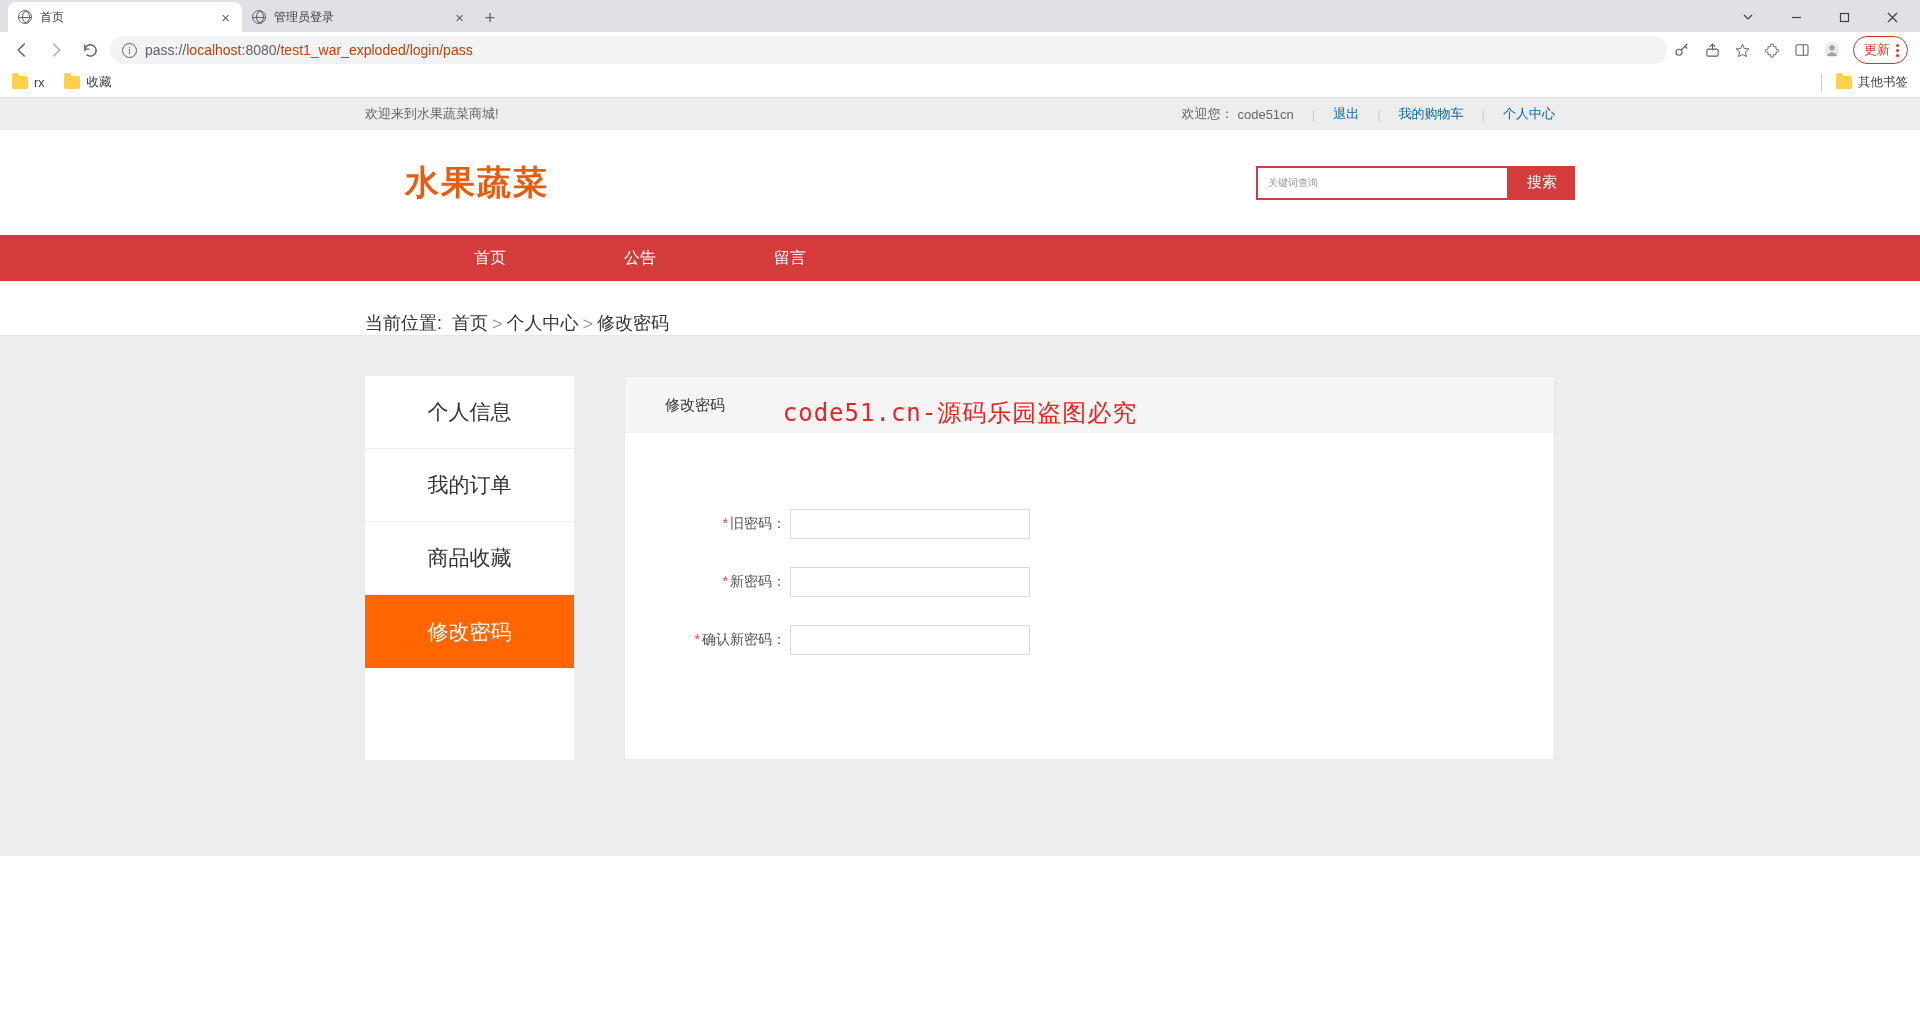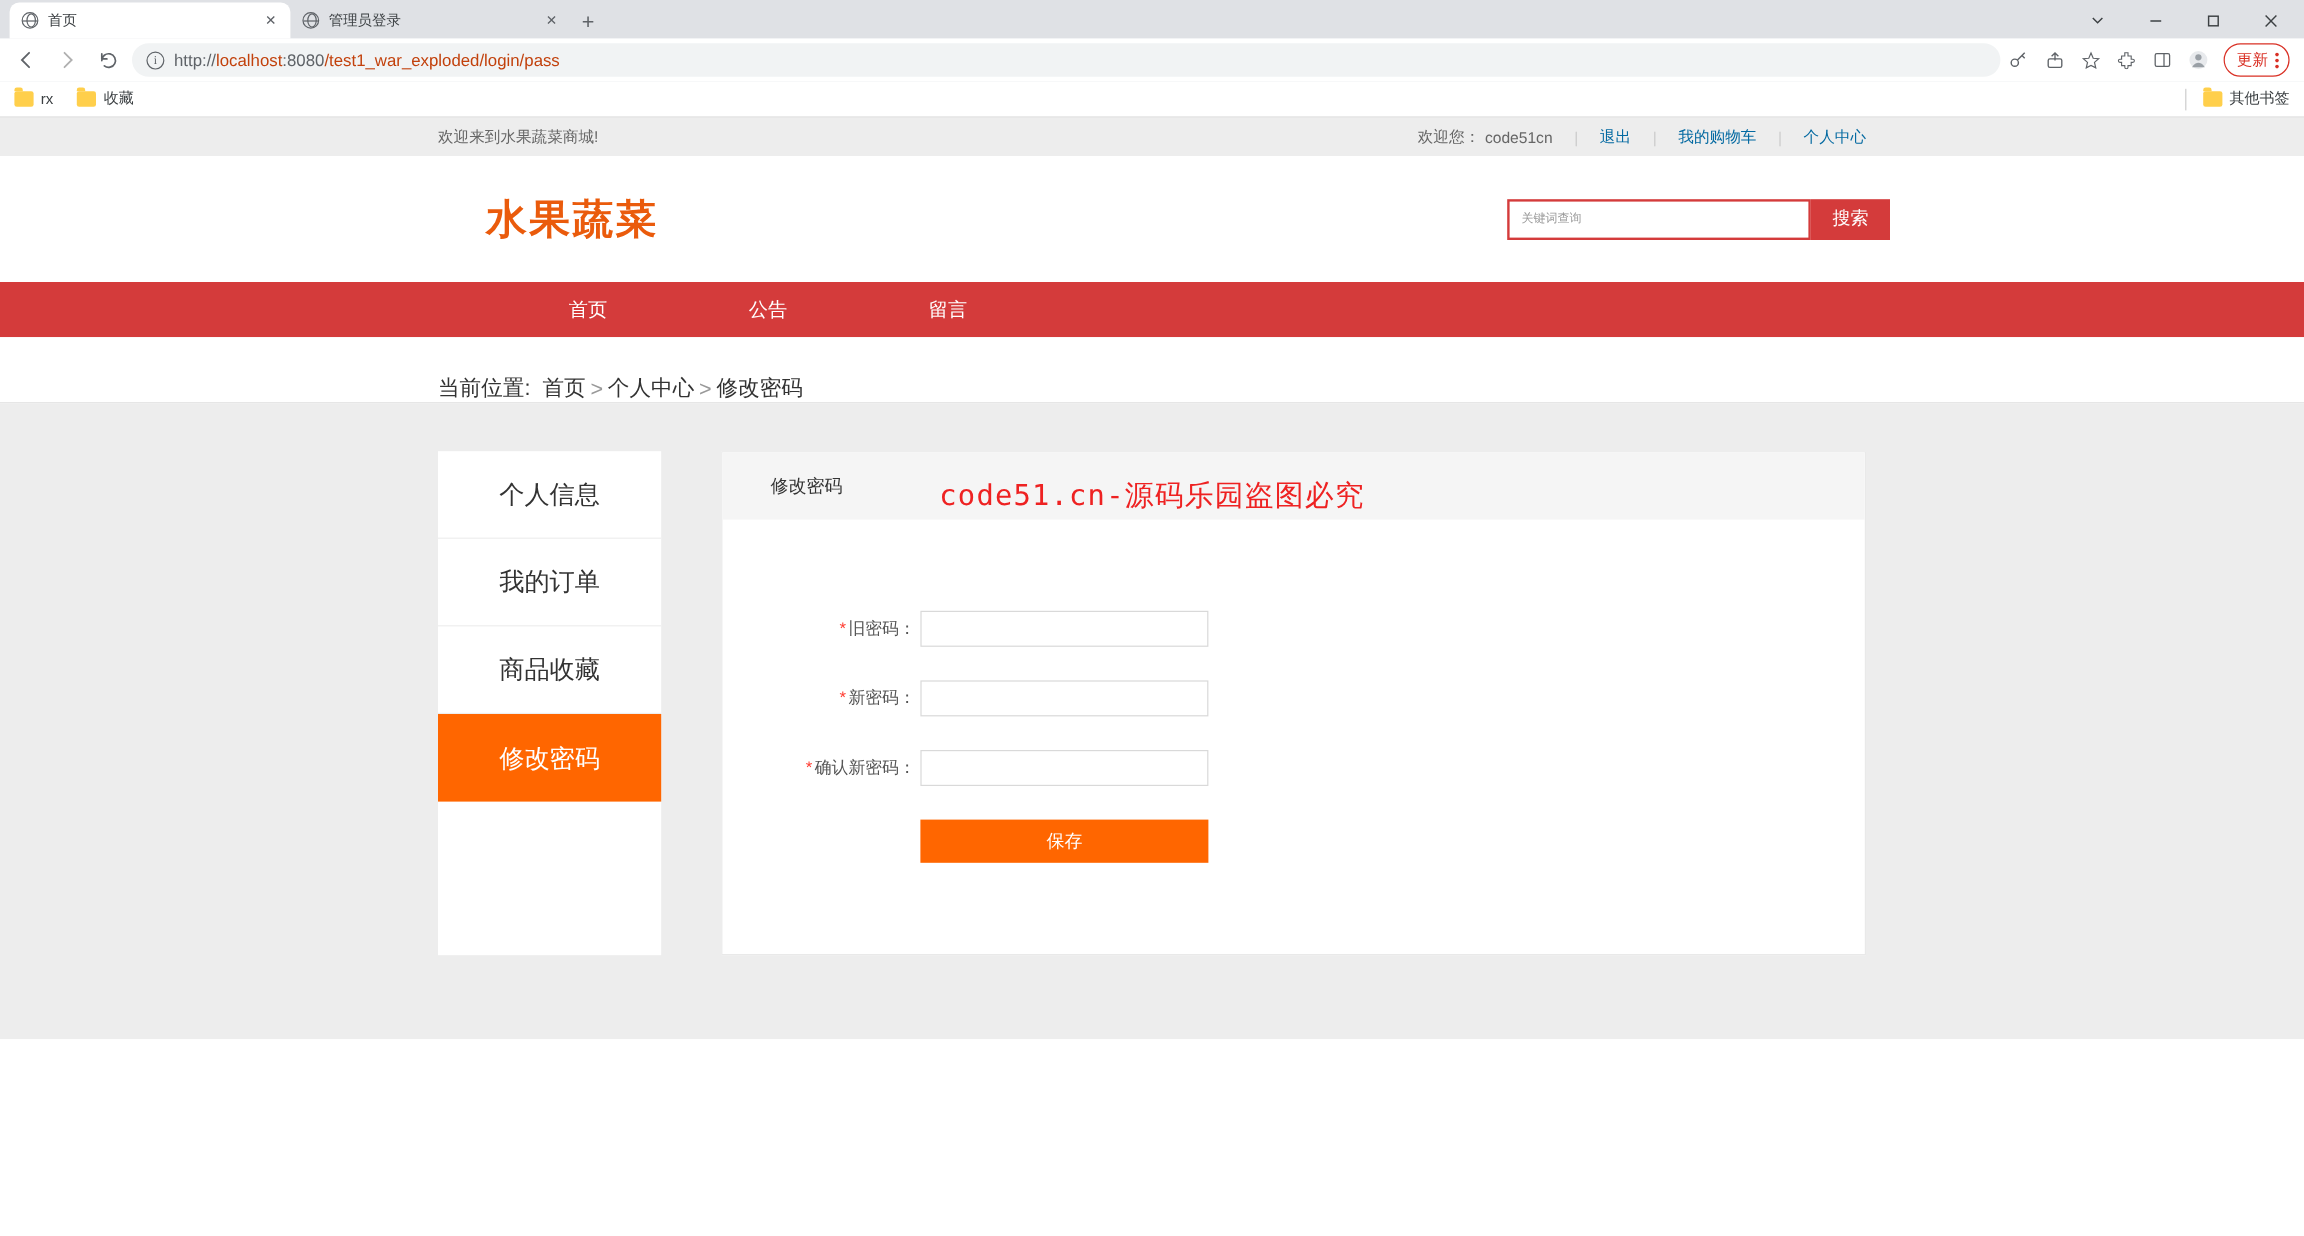--- a/index.html
+++ b/index.html
@@ -62,21 +62,21 @@
   .navbar a:first-child { margin-left:50px;}
   
   .crumb { background:#fff; border-bottom:1px solid #e6e6e6; }
   .crumb .wrap { height:54px; display:flex; align-items:flex-end; font-size:18px; color:#333; }
   .crumb a { color:#333; }
   .crumb .sep { margin:0 4px; color:#999;}
   
   .body-area { background:#ededed; padding:40px 0 70px; min-height:520px; }
   .body-area .wrap { display:flex; gap:50px; }
   
-  .sidemenu { width:186px; display:flex; flex-direction:column; background:#fff; }
+  .sidemenu { width:209px; display:flex; flex-direction:column; background:#fff; }
   .sidemenu a { height:73px; border-bottom:1px solid #eee; display:flex; align-items:center; justify-content:center; font-size:21px; color:#333; text-decoration:none;}
   .sidemenu a.active { background:#ff6600; color:#fff; border-bottom:none;}
   .sidemenu a:last-child{border-bottom:none;}
   
   .panel { flex:1; background:#fff; border:1px solid #e9e9e9; }
   .panel-head { height:56px; background:#f5f5f5; display:flex; align-items:center; padding-left:40px; font-size:15px; color:#333;}
   .panel-body { padding:76px 0 76px 0; }
   .form-row { display:flex; align-items:center; margin-bottom:28px; }
   .form-row .lbl { width:165px; text-align:right; font-size:14px; color:#555; padding-right:4px;}
   .form-row .lbl .req { color:#ff3b30; margin-right:2px;}
@@ -141,21 +141,21 @@
           </svg>
         </div>
     <div class="nav-icon">
           <svg width="17" height="17" viewBox="0 0 24 24">
             <path d="M4 12a8 8 0 1 1 3 6.2M4 4v6h6" stroke="currentColor" stroke-width="2" fill="none" stroke-linecap="round" stroke-linejoin="round"></path>
           </svg>
         </div>
     <div class="addr-bar">
       <span class="addr-info">i</span>
       <span class="addr-text">
-        <span class="host">http://</span><span class="path">localhost</span><span class="host">:8080</span><span class="path">/test1_war_exploded/login/pass</span>
+        <span class="host">pass://</span><span class="path">localhost</span><span class="host">:8080</span><span class="path">/test1_war_exploded/login/pass</span>
       </span>
     </div>
     <div class="addr-right">
       <span class="ic">
             <svg width="18" height="18" viewBox="0 0 24 24">
               <circle cx="8" cy="15" r="4" stroke="currentColor" stroke-width="1.6" fill="none"></circle>
               <path d="M11 12l8-8M16 7l3 3" stroke="currentColor" stroke-width="1.6" fill="none"></path>
             </svg>
           </span>
       <span class="ic">
@@ -277,23 +277,20 @@
           <input type="password" style="">
         </div>
         <div class="form-row">
           <span class="lbl"><span class="req">*</span><span>新密码：</span></span>
           <input type="password" style="">
         </div>
         <div class="form-row">
           <span class="lbl"><span class="req">*</span><span>确认新密码：</span></span>
           <input type="password" style="">
         </div>
-        <div class="form-btn-row">
-          <button class="form-btn">保存</button>
-        </div>
       </div>
     </div>
   </div>
 </div>
 
 <div class="watermark">code51.cn-源码乐园盗图必究</div>
 
 </div>
 
 </body></html>

